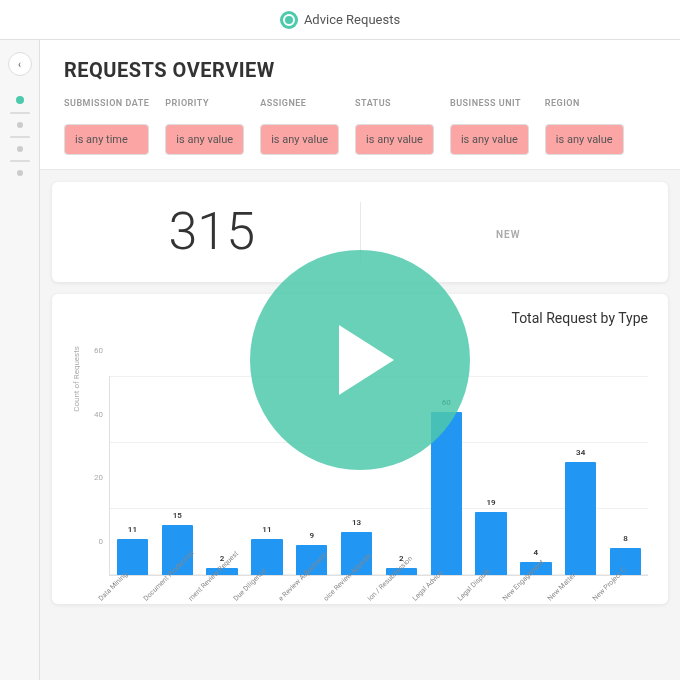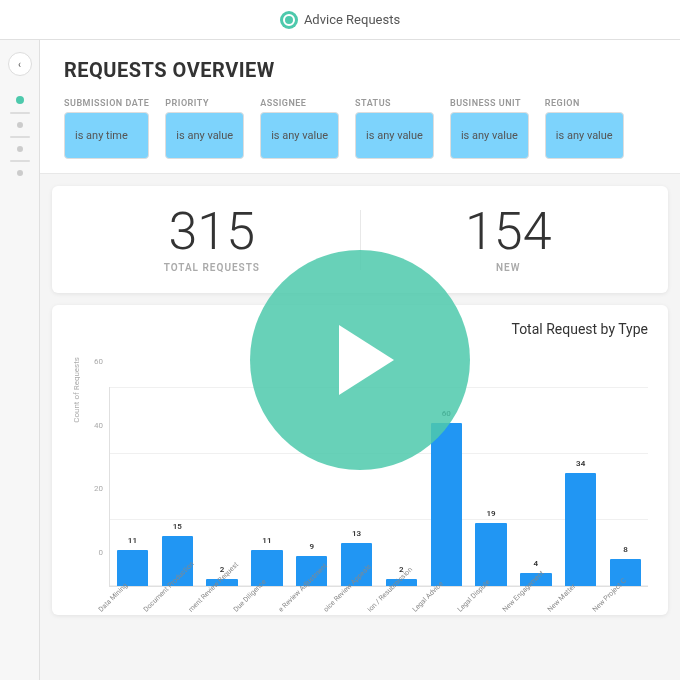--- a/index.html
+++ b/index.html
@@ -126,36 +126,36 @@
     .filters-row {
       display: flex;
       gap: 16px;
       flex-wrap: wrap;
       padding-bottom: 14px;
       align-items: flex-start;
     }
     .filter-group {
       display: flex;
       flex-direction: column;
-      gap: 4px;
+      gap: 16px;
     }
     .filter-label {
       font-size: 9px;
       font-weight: 600;
       color: #999;
       text-transform: uppercase;
       letter-spacing: 0.5px;
     }
     .filter-select {
       border: 1px solid #ddd;
       border-radius: 4px;
-      padding: 16px 10px;
+      padding: 8px 10px;
       font-size: 11px;
       color: #555;
-      background: #7dd3fc;
+      background: #fca5a5;
       cursor: pointer;
       white-space: nowrap;
     }
 
     
     .stats-section {
       background: #fff;
       margin: 12px;
       border-radius: 6px;
       padding: 20px 12px;
@@ -352,25 +352,23 @@
           <div class="filter-group">
             <div class="filter-label">REGION</div>
             <div class="filter-select">is any value</div>
           </div>
         </div>
     </div>
 
     <div class="stats-section" id="stats-section">
         <div class="stat-item">
           <div class="stat-number">315</div>
-          <div class="stat-label">TOTAL REQUESTS</div>
         </div>
         <div class="stat-divider"></div>
         <div class="stat-item">
-          <div class="stat-number">154</div>
           <div class="stat-label">NEW</div>
         </div>
       </div>
 
     <div class="chart-section">
       <div class="chart-title">Total Request by Type</div>
       <div class="chart-container">
 
         <div style="display:flex;flex-direction:column;align-items:center;height:200px;margin-bottom:30px;">
           <div style="font-size:8px;color:#aaa;writing-mode:vertical-rl;transform:rotate(180deg);margin-right:2px;">Count of Requests</div>

